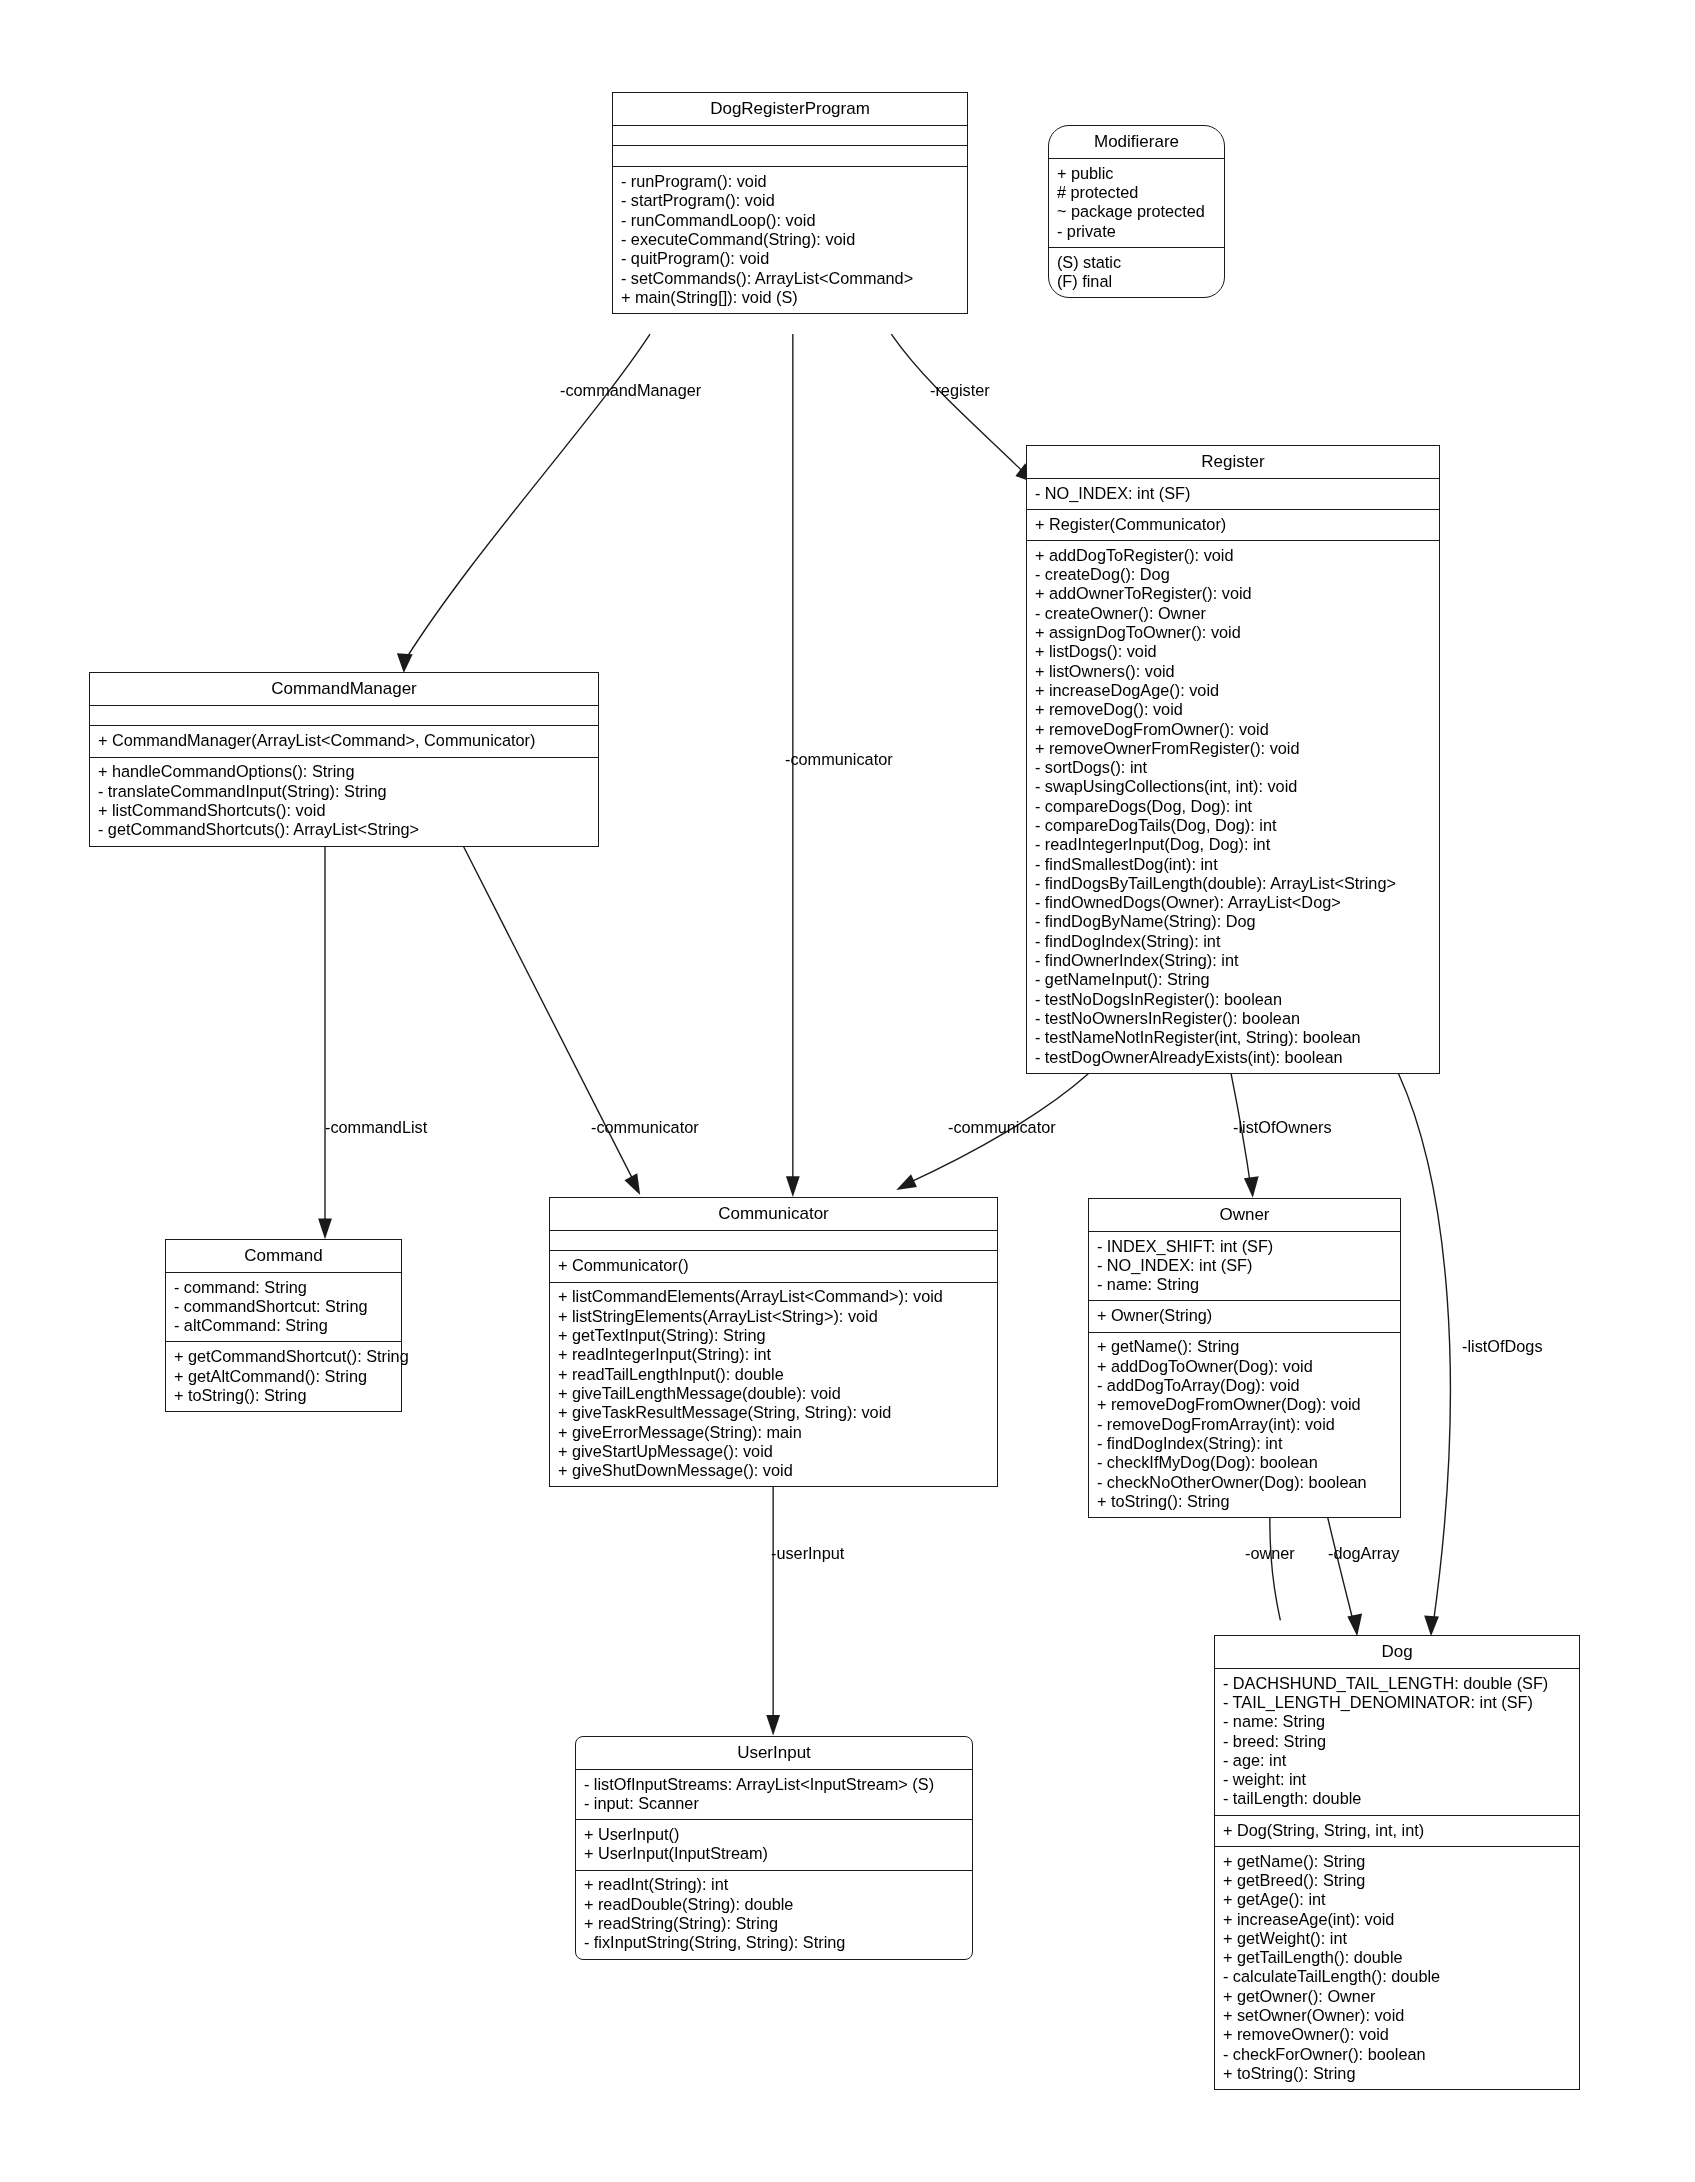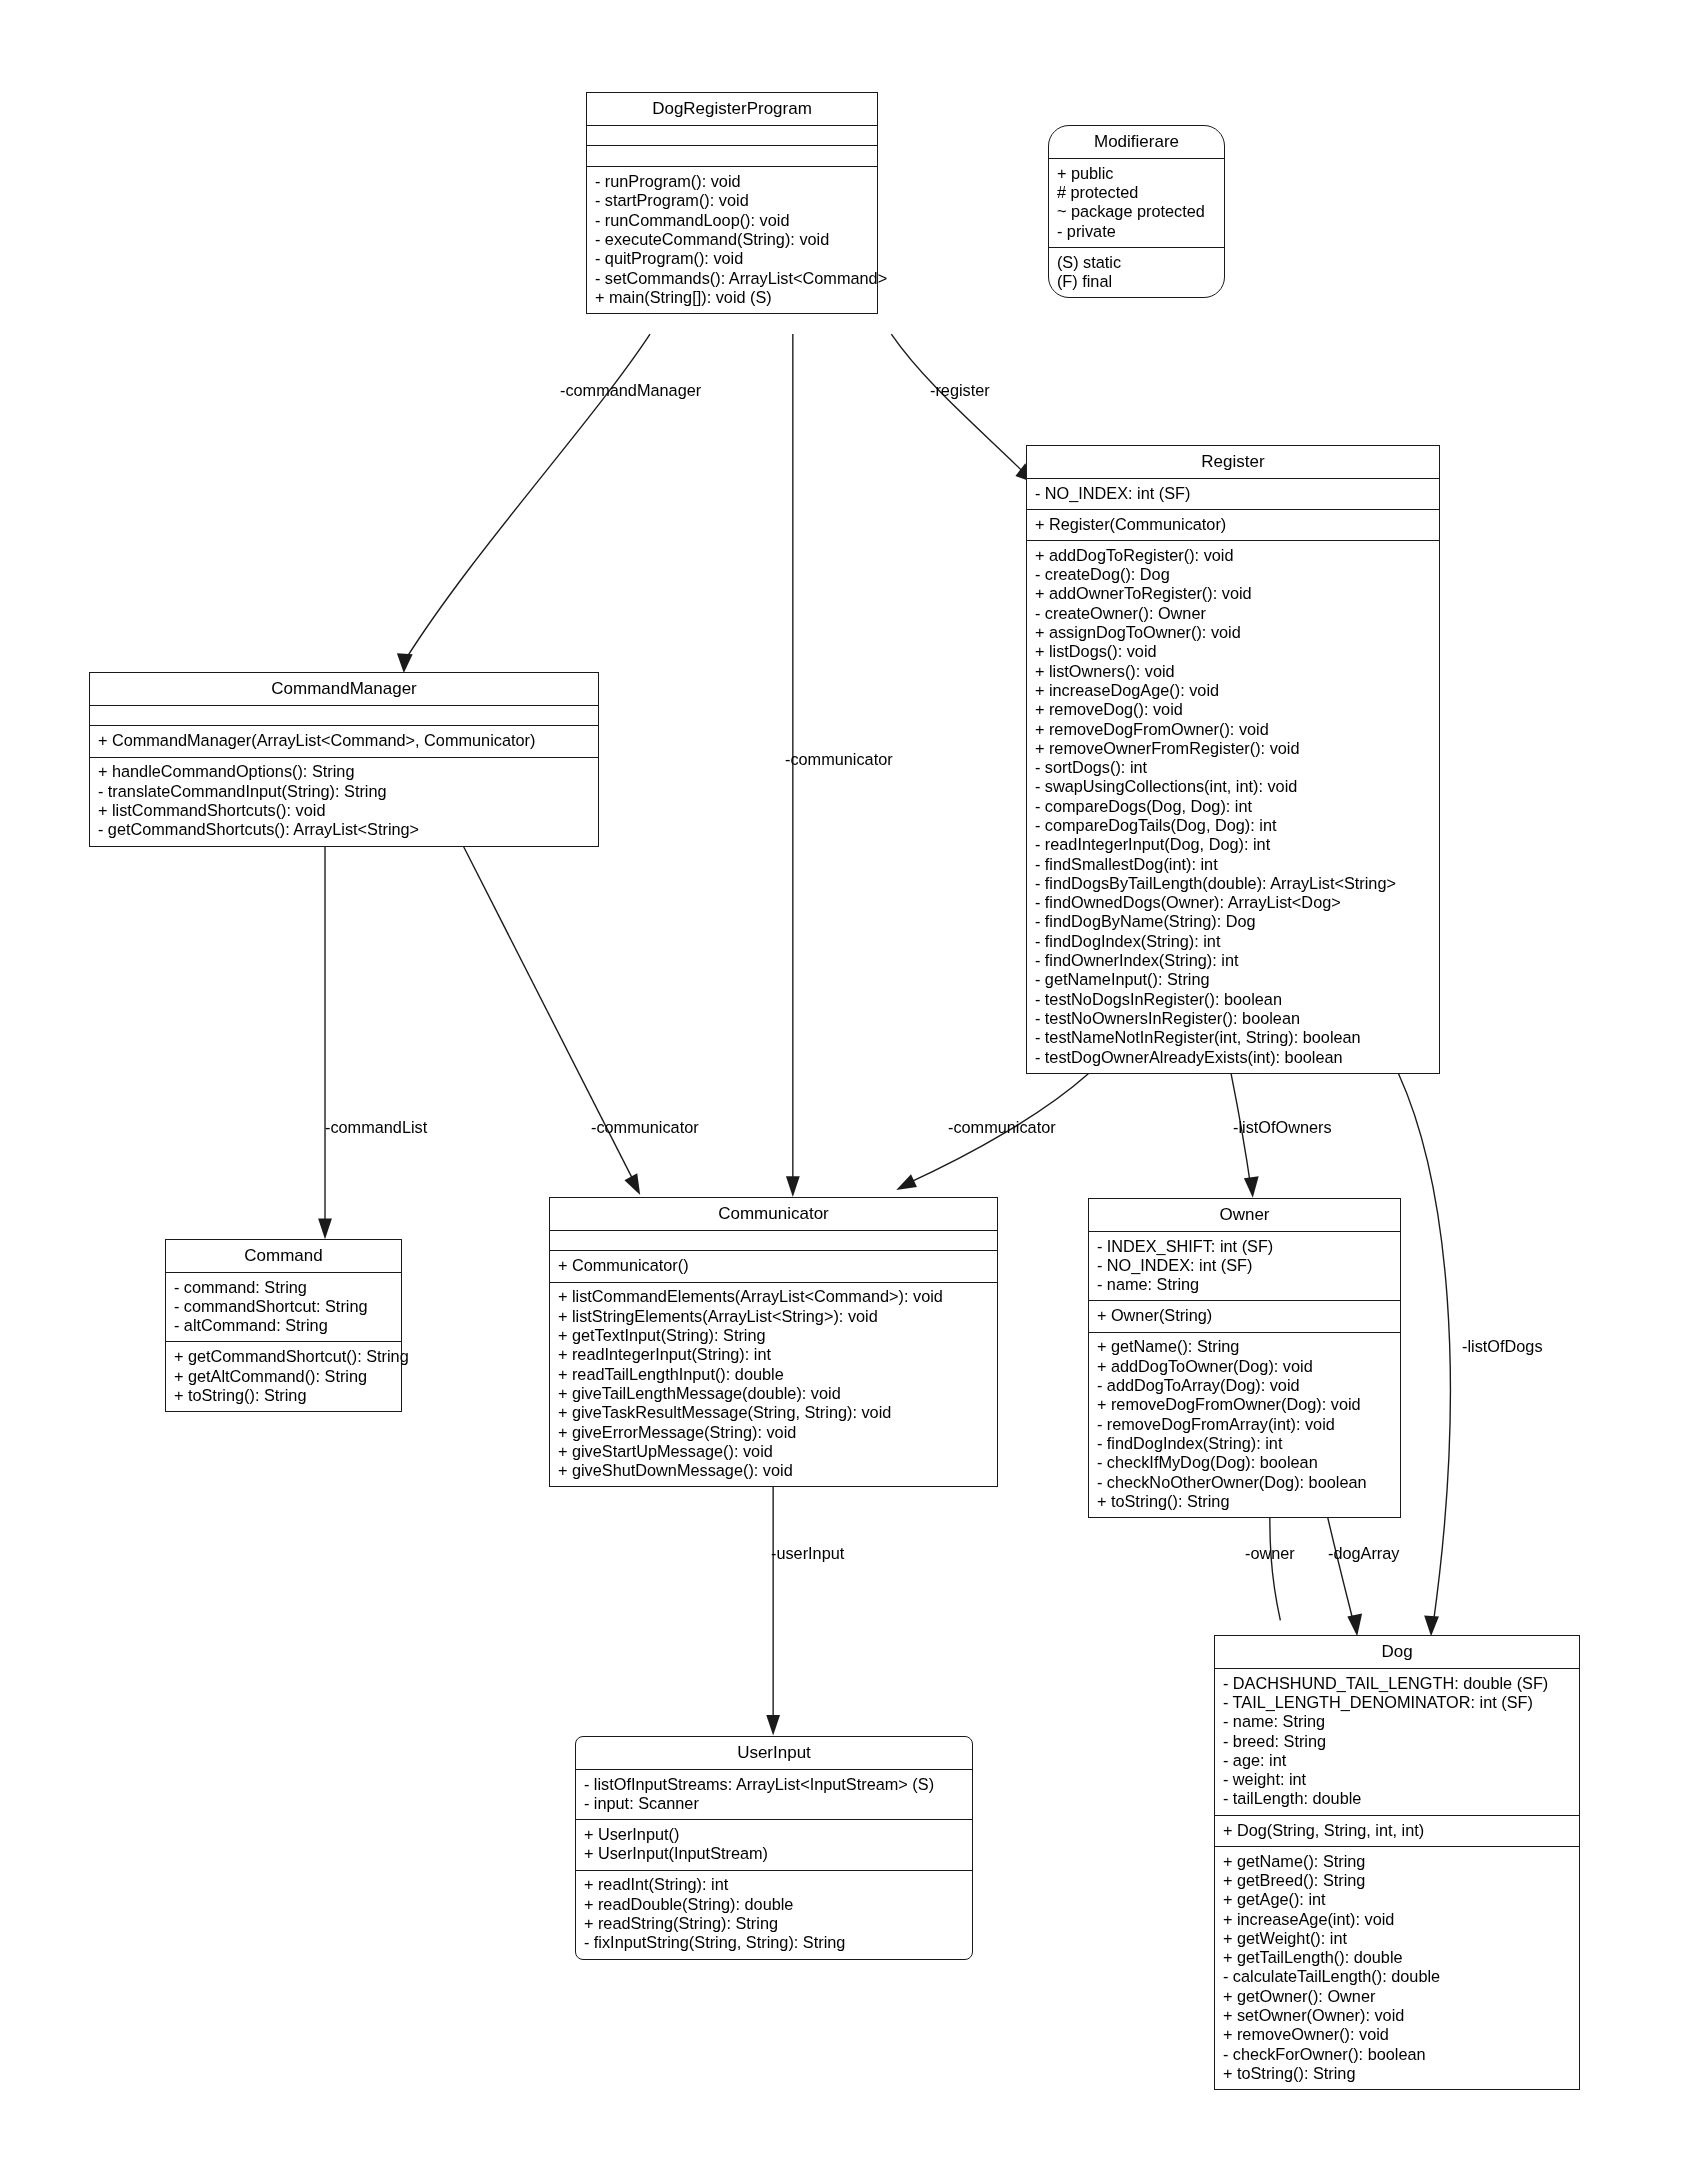--- a/index.html
+++ b/index.html
@@ -125,21 +125,21 @@
   <div class="edge-label" style="left:785px; top:751px;">-communicator</div>
   <div class="edge-label" style="left:325px; top:1119px;">-commandList</div>
   <div class="edge-label" style="left:591px; top:1119px;">-communicator</div>
   <div class="edge-label" style="left:948px; top:1119px;">-communicator</div>
   <div class="edge-label" style="left:1233px; top:1119px;">-listOfOwners</div>
   <div class="edge-label" style="left:1462px; top:1338px;">-listOfDogs</div>
   <div class="edge-label" style="left:771px; top:1545px;">-userInput</div>
   <div class="edge-label" style="left:1245px; top:1545px;">-owner</div>
   <div class="edge-label" style="left:1328px; top:1545px;">-dogArray</div>
 
-  <div class="uml-class" id="cls-dogregisterprogram" style="left:586px; top:92px; width:292px;">
+  <div class="uml-class" id="cls-dogregisterprogram" style="left:612px; top:92px; width:356px;">
     <div class="uml-title">DogRegisterProgram</div>
     <div class="uml-compartment empty"></div>
     <div class="uml-compartment empty"></div>
     <div class="uml-compartment">
         <div class="uml-row">- runProgram(): void</div>
         <div class="uml-row">- startProgram(): void</div>
         <div class="uml-row">- runCommandLoop(): void</div>
         <div class="uml-row">- executeCommand(String): void</div>
         <div class="uml-row">- quitProgram(): void</div>
         <div class="uml-row">- setCommands(): ArrayList&lt;Command&gt;</div>
@@ -235,21 +235,21 @@
         <div class="uml-row">+ Communicator()</div>
       </div>
     <div class="uml-compartment">
         <div class="uml-row">+ listCommandElements(ArrayList&lt;Command&gt;): void</div>
         <div class="uml-row">+ listStringElements(ArrayList&lt;String&gt;): void</div>
         <div class="uml-row">+ getTextInput(String): String</div>
         <div class="uml-row">+ readIntegerInput(String): int</div>
         <div class="uml-row">+ readTailLengthInput(): double</div>
         <div class="uml-row">+ giveTailLengthMessage(double): void</div>
         <div class="uml-row">+ giveTaskResultMessage(String, String): void</div>
-        <div class="uml-row">+ giveErrorMessage(String): void</div>
+        <div class="uml-row">+ giveErrorMessage(String): main</div>
         <div class="uml-row">+ giveStartUpMessage(): void</div>
         <div class="uml-row">+ giveShutDownMessage(): void</div>
       </div>
   </div>
 
   <div class="uml-class" id="cls-owner" style="left:1088px; top:1198px; width:313px;">
     <div class="uml-title">Owner</div>
     <div class="uml-compartment">
         <div class="uml-row">- INDEX_SHIFT: int (SF)</div>
         <div class="uml-row">- NO_INDEX: int (SF)</div>

